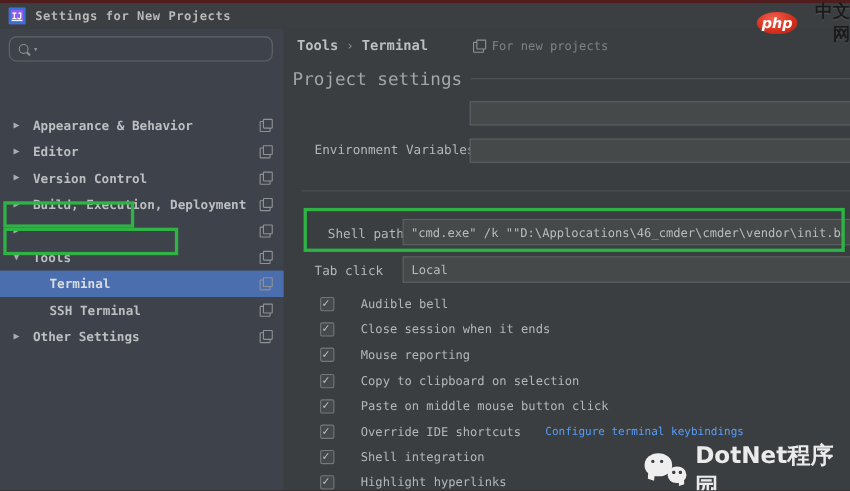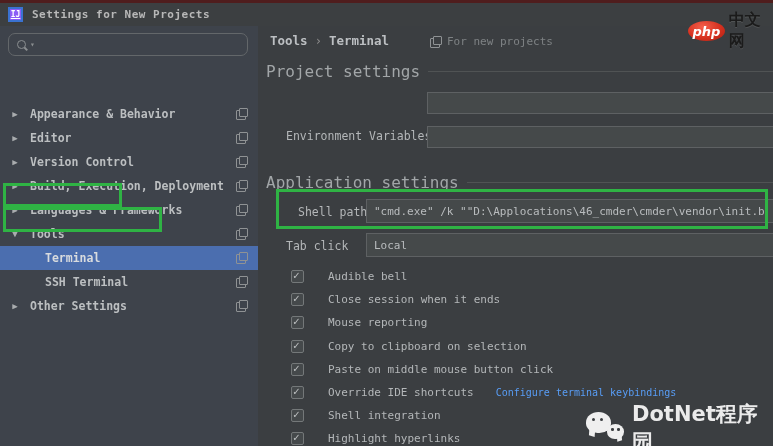--- a/index.html
+++ b/index.html
@@ -8,21 +8,21 @@
     position:relative; width:773px; height:446px; overflow:hidden;
     background:#3c3f41; font-family:"DejaVu Sans Mono", monospace;
     color:#bbbbbb; cursor:default;
   }
   
   .top-strip { position:absolute; left:0; top:0; width:773px; height:3px; background:#4f1d1d; }
   .titlebar { position:absolute; left:0; top:3px; width:773px; height:23px; background:#3c3f41; display:flex; align-items:center; padding-left:8px; }
   .ij-icon { width:15px; height:15px; background:#8b5cf6; border:2px solid #3a72d0; color:#fff; font-size:8px; font-weight:bold; display:flex; align-items:center; justify-content:center; text-decoration:underline; flex:0 0 auto; }
   .win-title { margin-left:9px; font-size:11px; font-weight:bold; color:#b8b8b8; letter-spacing:0.5px; }
   
-  .site-logo { position:absolute; top:10px; left:688px; display:flex; align-items:center; z-index:30; }
+  .site-logo { position:absolute; top:0; left:688px; display:flex; align-items:center; z-index:30;text-align:right; }
   .php-badge { width:40px; height:20px; border-radius:50%; background:radial-gradient(ellipse at 40% 30%, #f3604c 0%, #d7311f 55%, #a81f12 100%); color:#fff; font-size:13px; font-style:italic; font-weight:bold; display:flex; align-items:center; justify-content:center; font-family:"DejaVu Sans", sans-serif; }
   .site-name { margin-left:4px; font-size:16px; font-weight:bold; color:#1b1b1b; text-shadow:0 1px 0 rgba(130,130,130,0.30); font-family:"DejaVu Sans", sans-serif; }
   
   .sidebar { position:absolute; left:0; top:26px; width:258px; height:420px; background:#3e434b; }
   .search-box { position:absolute; left:8px; top:7px; width:240px; height:23px; border:1px solid #63676a; border-radius:7px; background:#3e434b; display:flex; align-items:center; padding:0 7px; }
   .mag { position:relative; width:12px; height:12px; flex:0 0 auto; }
   .mag::before { content:""; position:absolute; left:1px; top:1px; width:7px; height:7px; border:1.5px solid #8a8e90; border-radius:50%; }
   .mag::after { content:""; position:absolute; left:8px; top:9px; width:4px; height:1.5px; background:#8a8e90; transform:rotate(45deg); }
   .search-caret { color:#8a8e90; font-size:8px; margin-left:2px; }
   .search-input { flex:1; background:transparent; border:none; outline:none; color:#bbbbbb; font:11px "DejaVu Sans Mono", monospace; margin-left:5px; }
@@ -113,21 +113,20 @@
         <span class="t-label">Version Control</span>
         <span class="scope-icon"></span>
       </div>
       <div class="tree-row" style="top:110px">
         <span class="arrow">▶</span>
         <span class="t-label">Build, Execution, Deployment</span>
         <span class="scope-icon"></span>
       </div>
       <div class="tree-row" style="top:134px">
         <span class="arrow">▶</span>
-        <span class="t-label">Languages &amp; Frameworks</span>
         <span class="scope-icon"></span>
       </div>
       <div class="tree-row" style="top:158px">
         <span class="arrow">▼</span>
         <span class="t-label">Tools</span>
         <span class="scope-icon"></span>
       </div>
       <div class="tree-row selected" style="top:182px">
         <span class="t-label child">Terminal</span>
         <span class="scope-icon"></span>
@@ -160,21 +159,20 @@
       <span class="hd-txt">Project settings</span>
       <span class="hd-line"></span>
     </div>
 
     <input class="txt-input" style="left: 169px; top: 66px; width: 348px; height: 22px;" value="">
 
     <span class="fld-label" style="left:28px; top:103px">Environment Variables</span>
     <input class="txt-input" style="left: 169px; top: 100px; width: 348px; height: 22px;" value="">
 
     <div class="section-hd" style="top:147px">
-      <span class="hd-txt">Application settings</span>
       <span class="hd-line"></span>
     </div>
 
     <span class="fld-label" style="left:40px; top:179px">Shell path</span>
     <input class="txt-input" style="left: 108px; top: 173px; width: 409px; height: 24px;" value="&quot;cmd.exe&quot; /k &quot;&quot;D:\Applocations\46_cmder\cmder\vendor\init.bat&quot;&quot;">
 
     <span class="fld-label" style="left:28px; top:213px">Tab click</span>
     <input class="txt-input" style="left: 108px; top: 207px; width: 409px; height: 24px;" value="Local">
 
     <div class="cb-row" style="top:243px">

